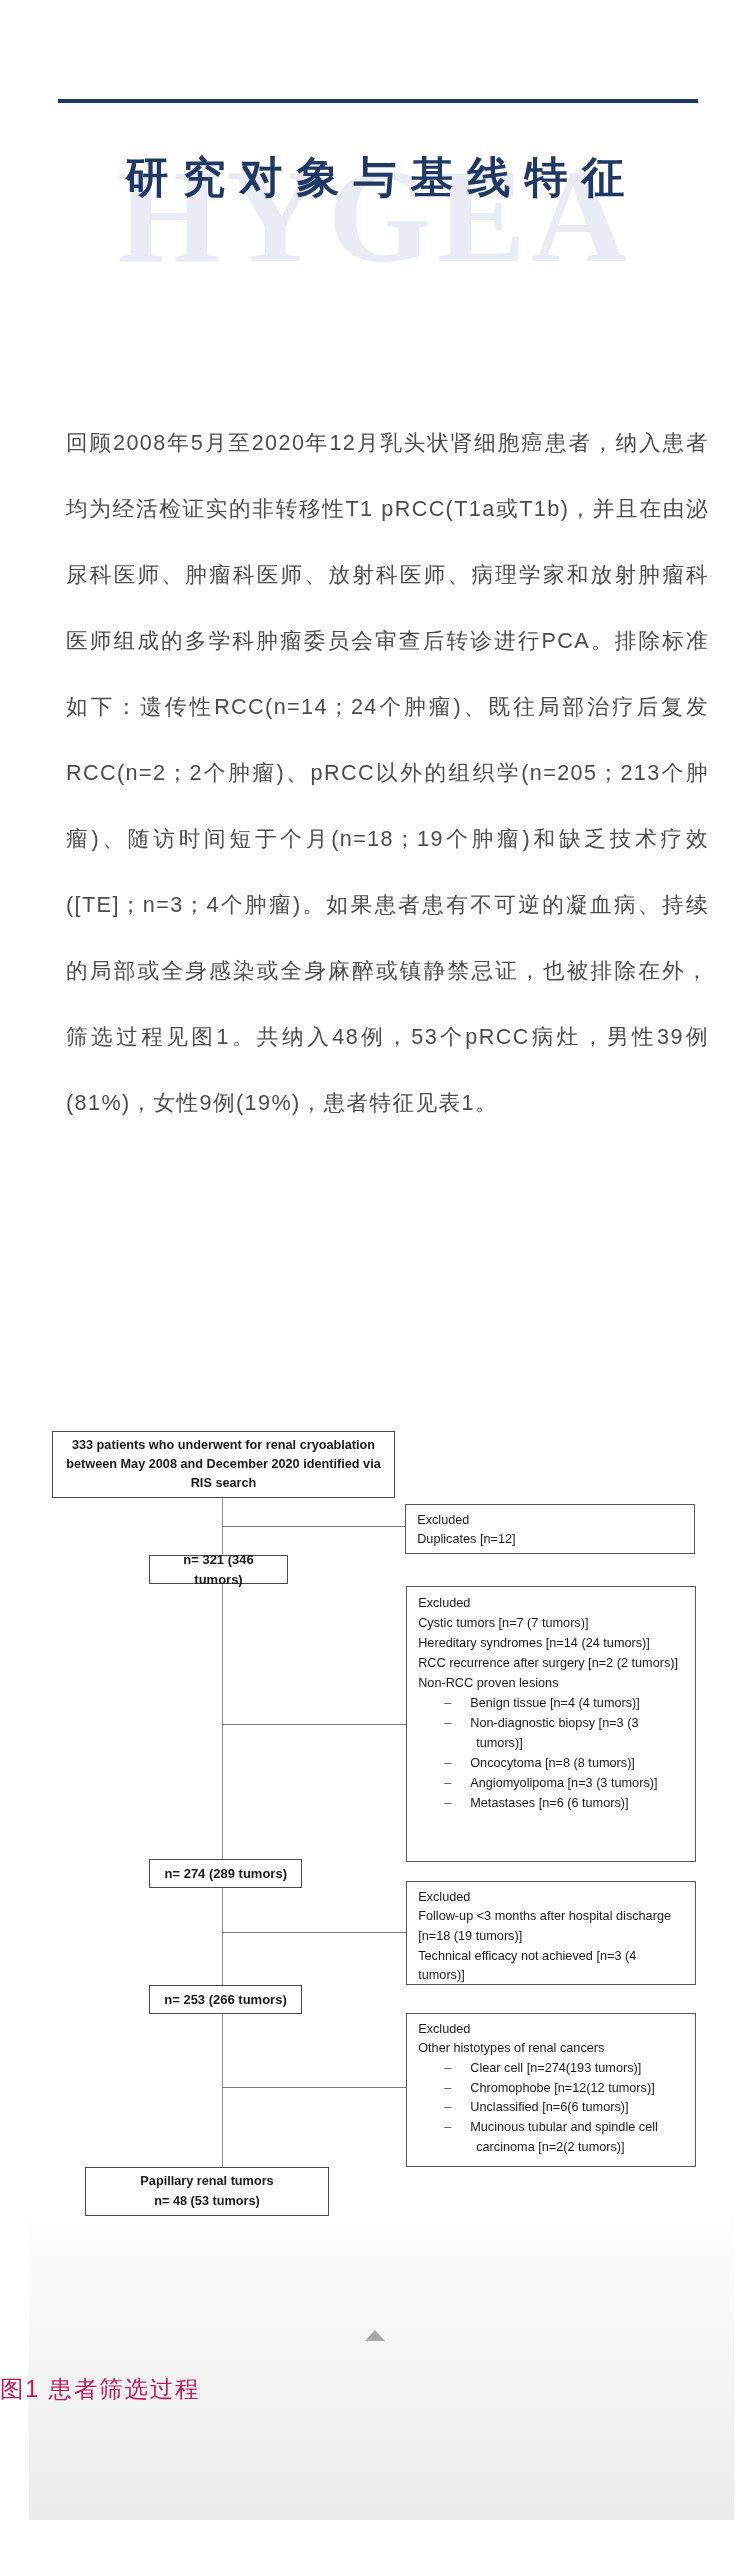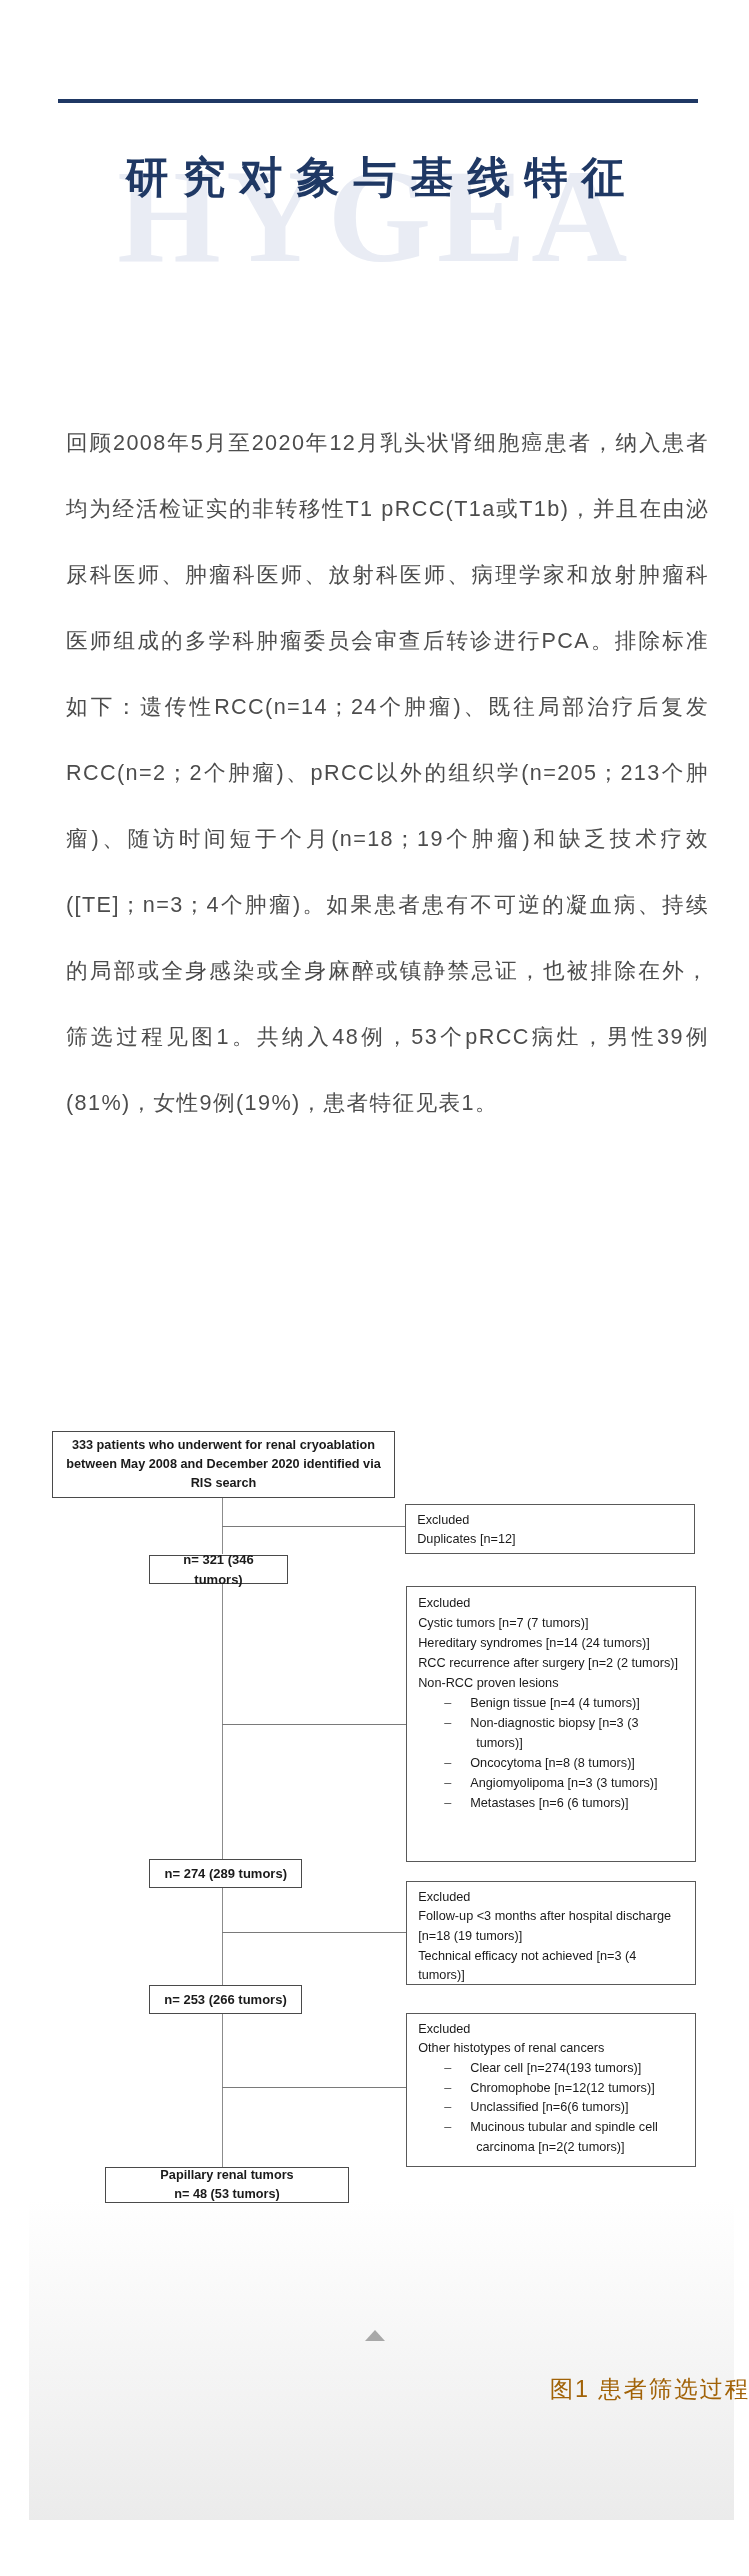--- a/index.html
+++ b/index.html
@@ -56,22 +56,22 @@
   .vline { width:0.9px; background:#8c8c8c; }
   .hline { height:0.9px; background:#7a7a7a; }
   .bold { font-weight:700; }
   
   .tri {
     position:absolute; left:365px; top:2330px; width:0; height:0;
     border-left:10.3px solid transparent; border-right:10.3px solid transparent;
     border-bottom:11.2px solid #a8a8a8;
   }
   .caption {
-    position:absolute; left:0; top:2373px; width:750px; text-align:right;
-    font-size:23.4px; color:#a16207; letter-spacing:1.9px;
+    position:absolute; left:0; top:2373px; width:750px; text-align:left;
+    font-size:23.4px; color:#be185d; letter-spacing:1.9px;
   }
 </style>
 </head>
 <body>
 
 <div class="page">
 
   <div class="rule"></div>
   <div class="watermark">HYGEA</div>
   <div class="title-cn">研究对象与基线特征</div>
@@ -98,21 +98,21 @@
   </div>
 
   <div class="fc fbox" style="left:149px; top:1859px; width:153px; height:29px; font-size:13px;padding-left:8px;">
     <span>n= 274 (289 tumors)</span>
   </div>
 
   <div class="fc fbox" style="left:149px; top:1985px; width:153px; height:29px; font-size:13px;">
     <span>n= 253 (266 tumors)</span>
   </div>
 
-  <div class="fc fbox bold" style="left:105px; top:2167px; width:244px; height:36px;justify-content:center;">
+  <div class="fc fbox bold" style="left:85px; top:2167px; width:244px; height:49px;justify-content:center;">
     <span>Papillary renal tumors</span>
     <span>n= 48 (53 tumors)</span>
   </div>
 
   <div class="fc ebox" style="left:405px; top:1504px; width:290px; height:50px;">
     <div>Excluded</div>
     <div>Duplicates [n=12]</div>
   </div>
 
   <div class="fc ebox" style="left:406px; top:1586px; width:290px; height:276px; line-height:20px;">

